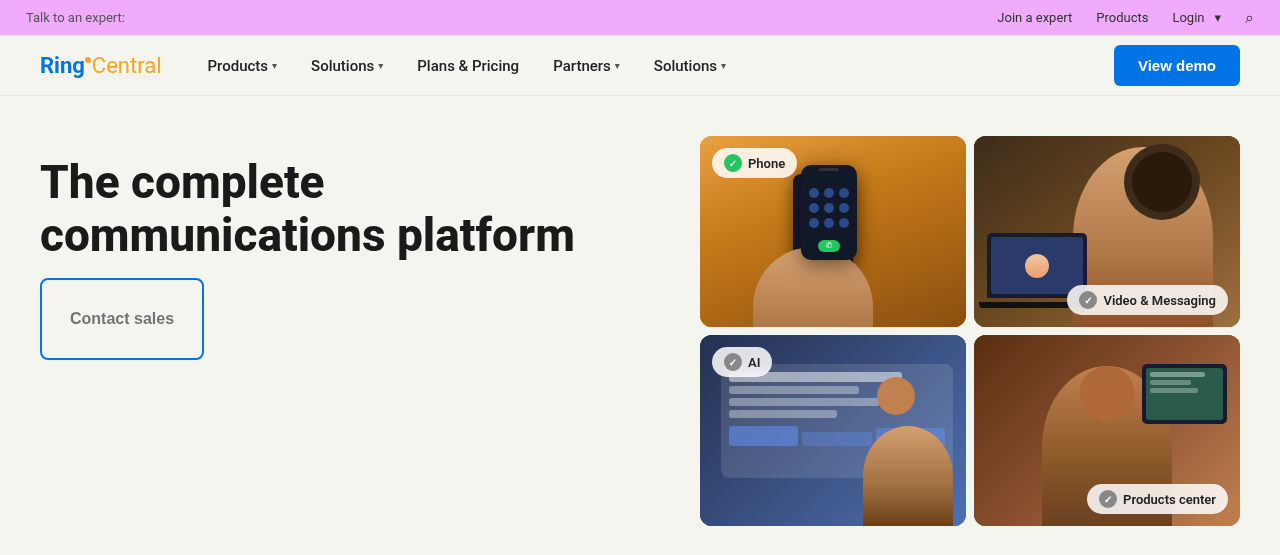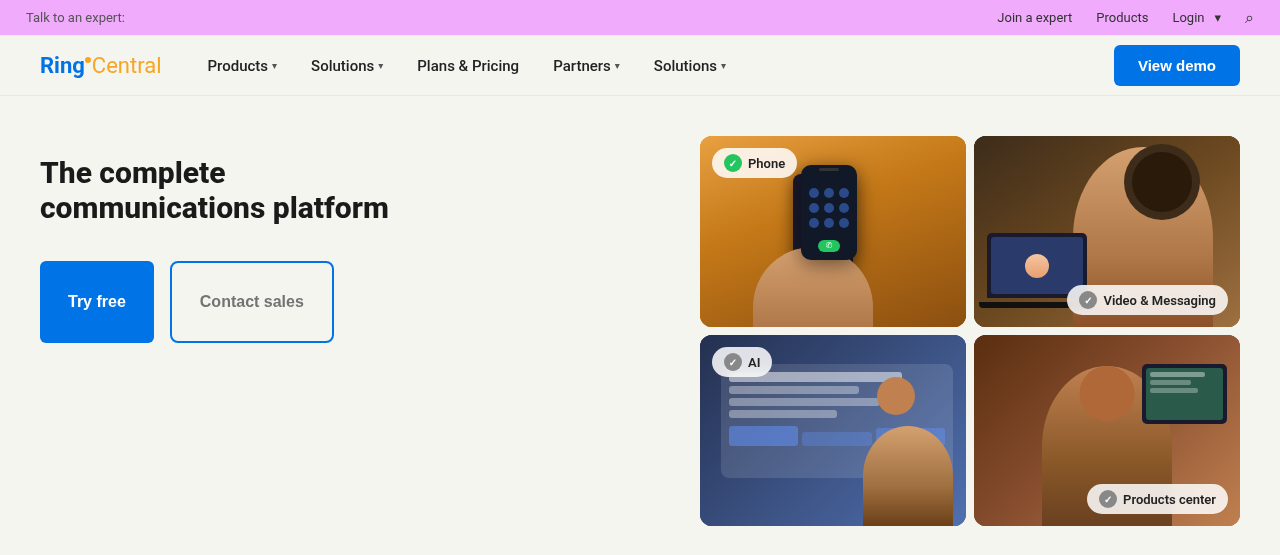--- a/index.html
+++ b/index.html
@@ -127,25 +127,25 @@
     
     .hero-left {
       flex: 1;
       display: flex;
       flex-direction: column;
       justify-content: center;
       padding-top: 20px;
       max-width: 620px;
     }
     .hero-title {
-      font-size: 30px;
+      font-size: 46px;
       font-weight: 800;
       color: #1a1a1a;
       line-height: 1.15;
-      margin-bottom: 36px;
+      margin-bottom: 16px;
     }
     .hero-subtitle {
       font-size: 16px;
       color: #444;
       line-height: 1.5;
       margin-bottom: 32px;
     }
     .hero-buttons {
       display: flex;
       gap: 16px;
@@ -324,21 +324,20 @@
 </nav>
 
 <div class="main">
 
   <div class="hero-left">
     <h1 class="hero-title">
       <span>The complete</span><br>
       <span>communications platform</span>
     </h1>
     <div class="hero-buttons">
-      <button class="btn-try">Try free</button>
       <button class="btn-contact">Contact sales</button>
     </div>
   </div>
 
   <div class="hero-right">
 
     <div class="image-card img-phone">
       <div style="position:absolute;inset:0;background:linear-gradient(160deg,#e8a040 0%,#c47818 40%,#8b4f10 100%);z-index:0;"></div>
 
       <div style="position:absolute;top:15%;left:38%;width:56px;height:95px;background:#111827;border-radius:10px;z-index:2;box-shadow:0 4px 20px rgba(0,0,0,0.5);">

